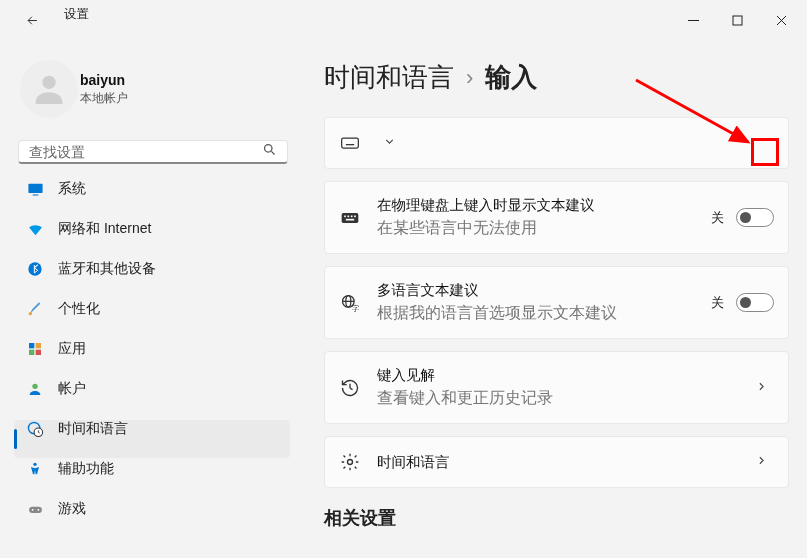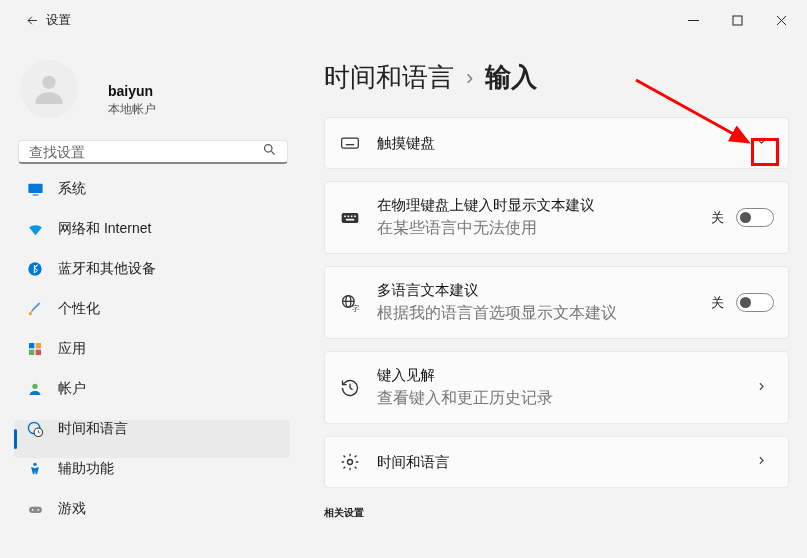--- a/index.html
+++ b/index.html
@@ -1,28 +1,28 @@
 <!DOCTYPE html>
 <html><head>
 <meta charset="utf-8">
 <style>
   * { box-sizing: border-box; margin: 0; padding: 0; font-family: "Segoe UI", "Microsoft YaHei", sans-serif; }
   body { width: 807px; height: 558px; background: #f3f3f3; overflow: hidden; position: relative; }
 
   .titlebar { height: 40px; display: flex; align-items: center; justify-content: space-between; padding: 0 4px 0 18px; }
-  .titlebar-left { display: flex; align-items: center; }
+  .titlebar-left { display: flex; gap: 18px; }
   .back-btn { width: 28px; height: 28px; display:flex; align-items:center; justify-content:center; border-radius:4px; }
   .title-text { font-size: 12.5px; color:#222; }
   .win-controls { display:flex; }
   .win-btn { width: 44px; height: 30px; display:flex; align-items:center; justify-content:center; }
 
   .content { display:flex; height: calc(100% - 40px); }
 
   .sidebar { width: 300px; padding: 14px 0 0 12px; }
-  .profile { display:flex; align-items:flex-end; gap:30px; padding: 6px 8px 18px 8px; }
+  .profile { display:flex; align-items:center; gap:2px; padding: 6px 8px 18px 8px; }
   .avatar { width: 58px; height: 58px; border-radius:50%; background:#eeeeee; display:flex; align-items:center; justify-content:center; }
   .profile-name { font-size: 14px; font-weight:600; color:#111; }
   .profile-sub { font-size: 12px; color:#555; margin-top:2px; }
 
   .search-wrap { margin: 4px 12px 16px 6px; background:#fff; border:1px solid #e2e2e2; border-radius:4px; border-bottom:2px solid #888; height:24px; display:flex; align-items:center; padding:0 10px; }
   .search-wrap input { flex:1; border:none; outline:none; font-size:14px; background:transparent; color:#333; }
   .search-wrap input::placeholder { color:#666; }
 
   .nav { display:flex; flex-direction:column; }
   .nav-item { display:flex; gap:14px; height:38px; padding:0 12px 0 12px; border-radius:4px; margin:0 10px 2px 2px; font-size:14px; color:#222;}
@@ -41,21 +41,21 @@
   .card-body { flex:1; }
   .card-title { font-size:14.5px; color:#111; }
   .card-sub { font-size:16px; color:#777; margin-top:3px; }
   .card-right { display:flex; align-items:center; gap:12px; }
   .toggle-label { font-size:13px; color:#222; }
   .chevron { color:#555; padding:0 6px; }
 
   .toggle { width:38px; height:19px; border-radius:10px; background:#fff; border:1px solid #888; position:relative; }
   .toggle .knob { width:11px; height:11px; border-radius:50%; background:#555; position:absolute; left:3px; top:3px; }
 
-  .section-header { font-size:10px; font-weight:600; color:#222; margin-top:18px; }
+  .section-header { font-size:18px; font-weight:600; color:#222; margin-top:18px; }
 
   .highlight-box { position:absolute; border:3px solid #ff0000; width:28px; height:28px; left:751px; top:138px; pointer-events:none; }
   .arrow-svg { position:absolute; left:630px; top:74px; pointer-events:none; }
 </style>
 </head>
 <body>
 
 <div class="titlebar">
   <div class="titlebar-left">
     <div class="back-btn">
@@ -207,23 +207,20 @@
       <span class="card-icon">
           <svg width="20" height="20" viewBox="0 0 24 24" fill="none" stroke="#333" stroke-width="1.5">
             <rect x="2" y="6" width="20" height="12" rx="2"></rect>
             <line x1="6" y1="10" x2="6" y2="10"></line>
             <line x1="10" y1="10" x2="10" y2="10"></line>
             <line x1="14" y1="10" x2="14" y2="10"></line>
             <line x1="18" y1="10" x2="18" y2="10"></line>
             <line x1="7" y1="14" x2="17" y2="14"></line>
           </svg>
         </span>
-      <div class="card-body">
-        <div class="card-title">触摸键盘</div>
-      </div>
       <span class="chevron"><svg width="13" height="13" viewBox="0 0 24 24" fill="none" stroke="#444" stroke-width="2">
             <path d="M6 9l6 6 6-6"></path>
           </svg></span>
     </div>
 
     <div class="card">
       <span class="card-icon">
           <svg width="20" height="20" viewBox="0 0 24 24" fill="#333">
             <rect x="2" y="6" width="20" height="12" rx="2"></rect>
             <rect x="5" y="9" width="2" height="2" fill="#fff"></rect>

